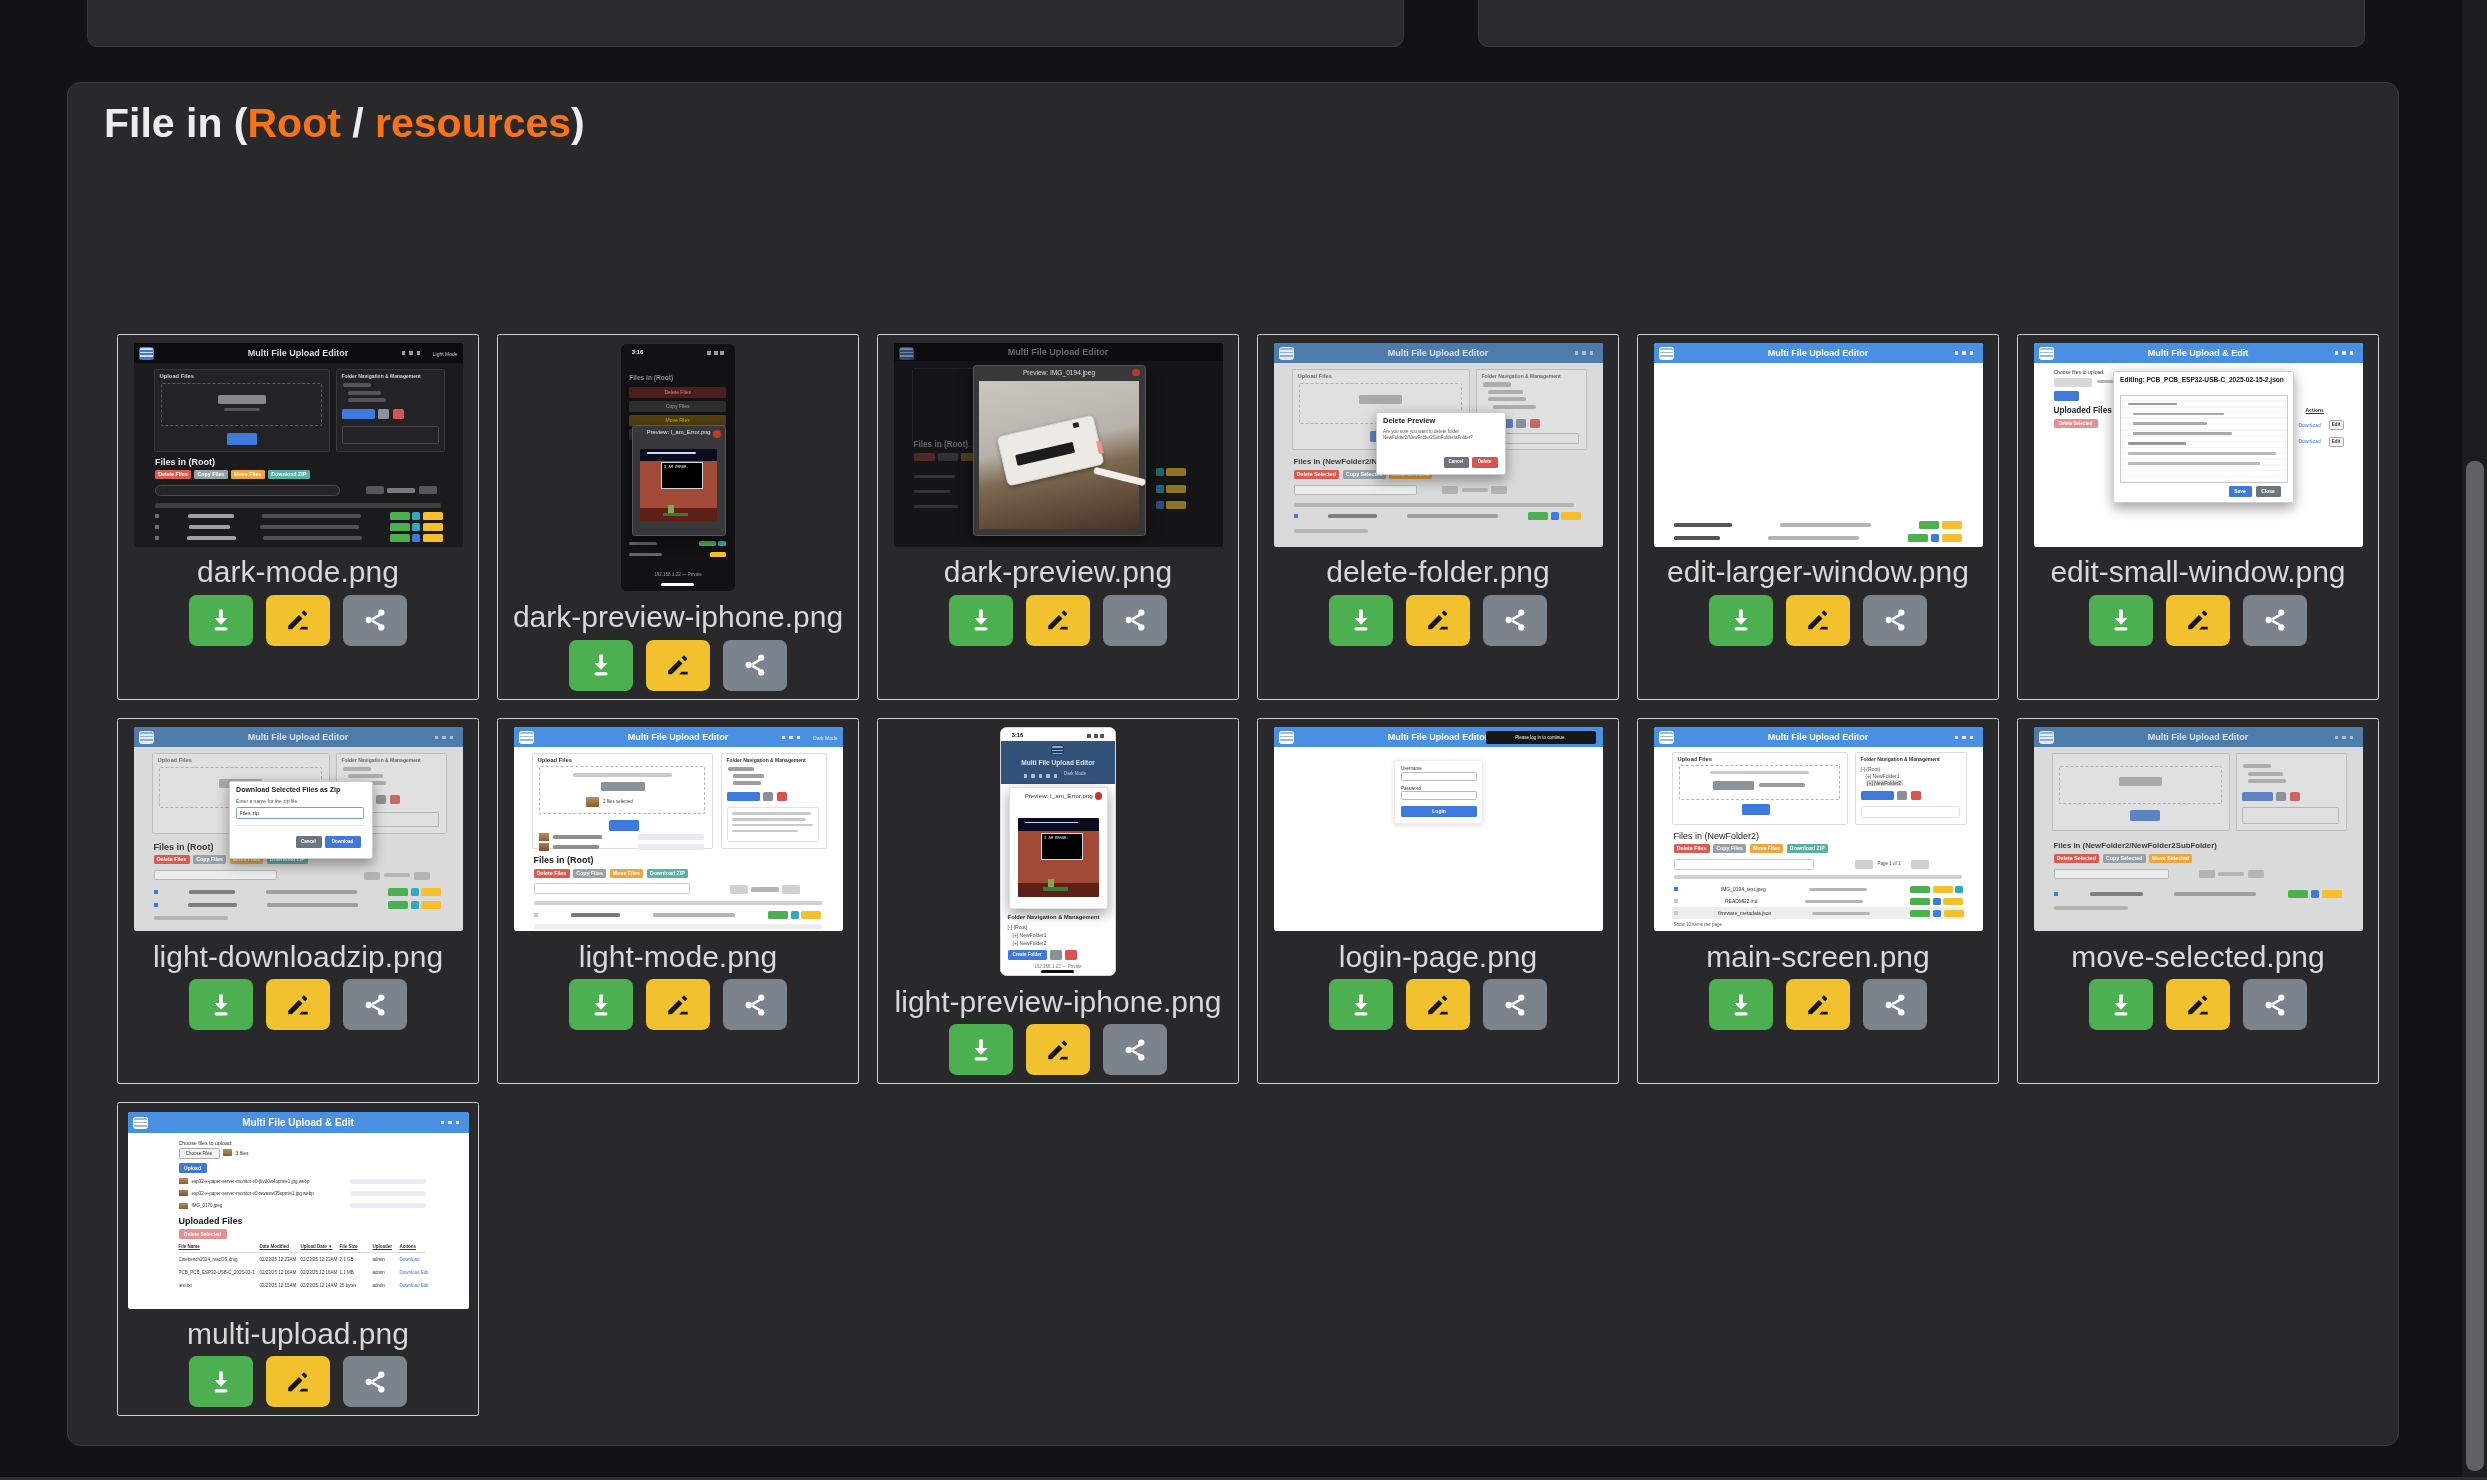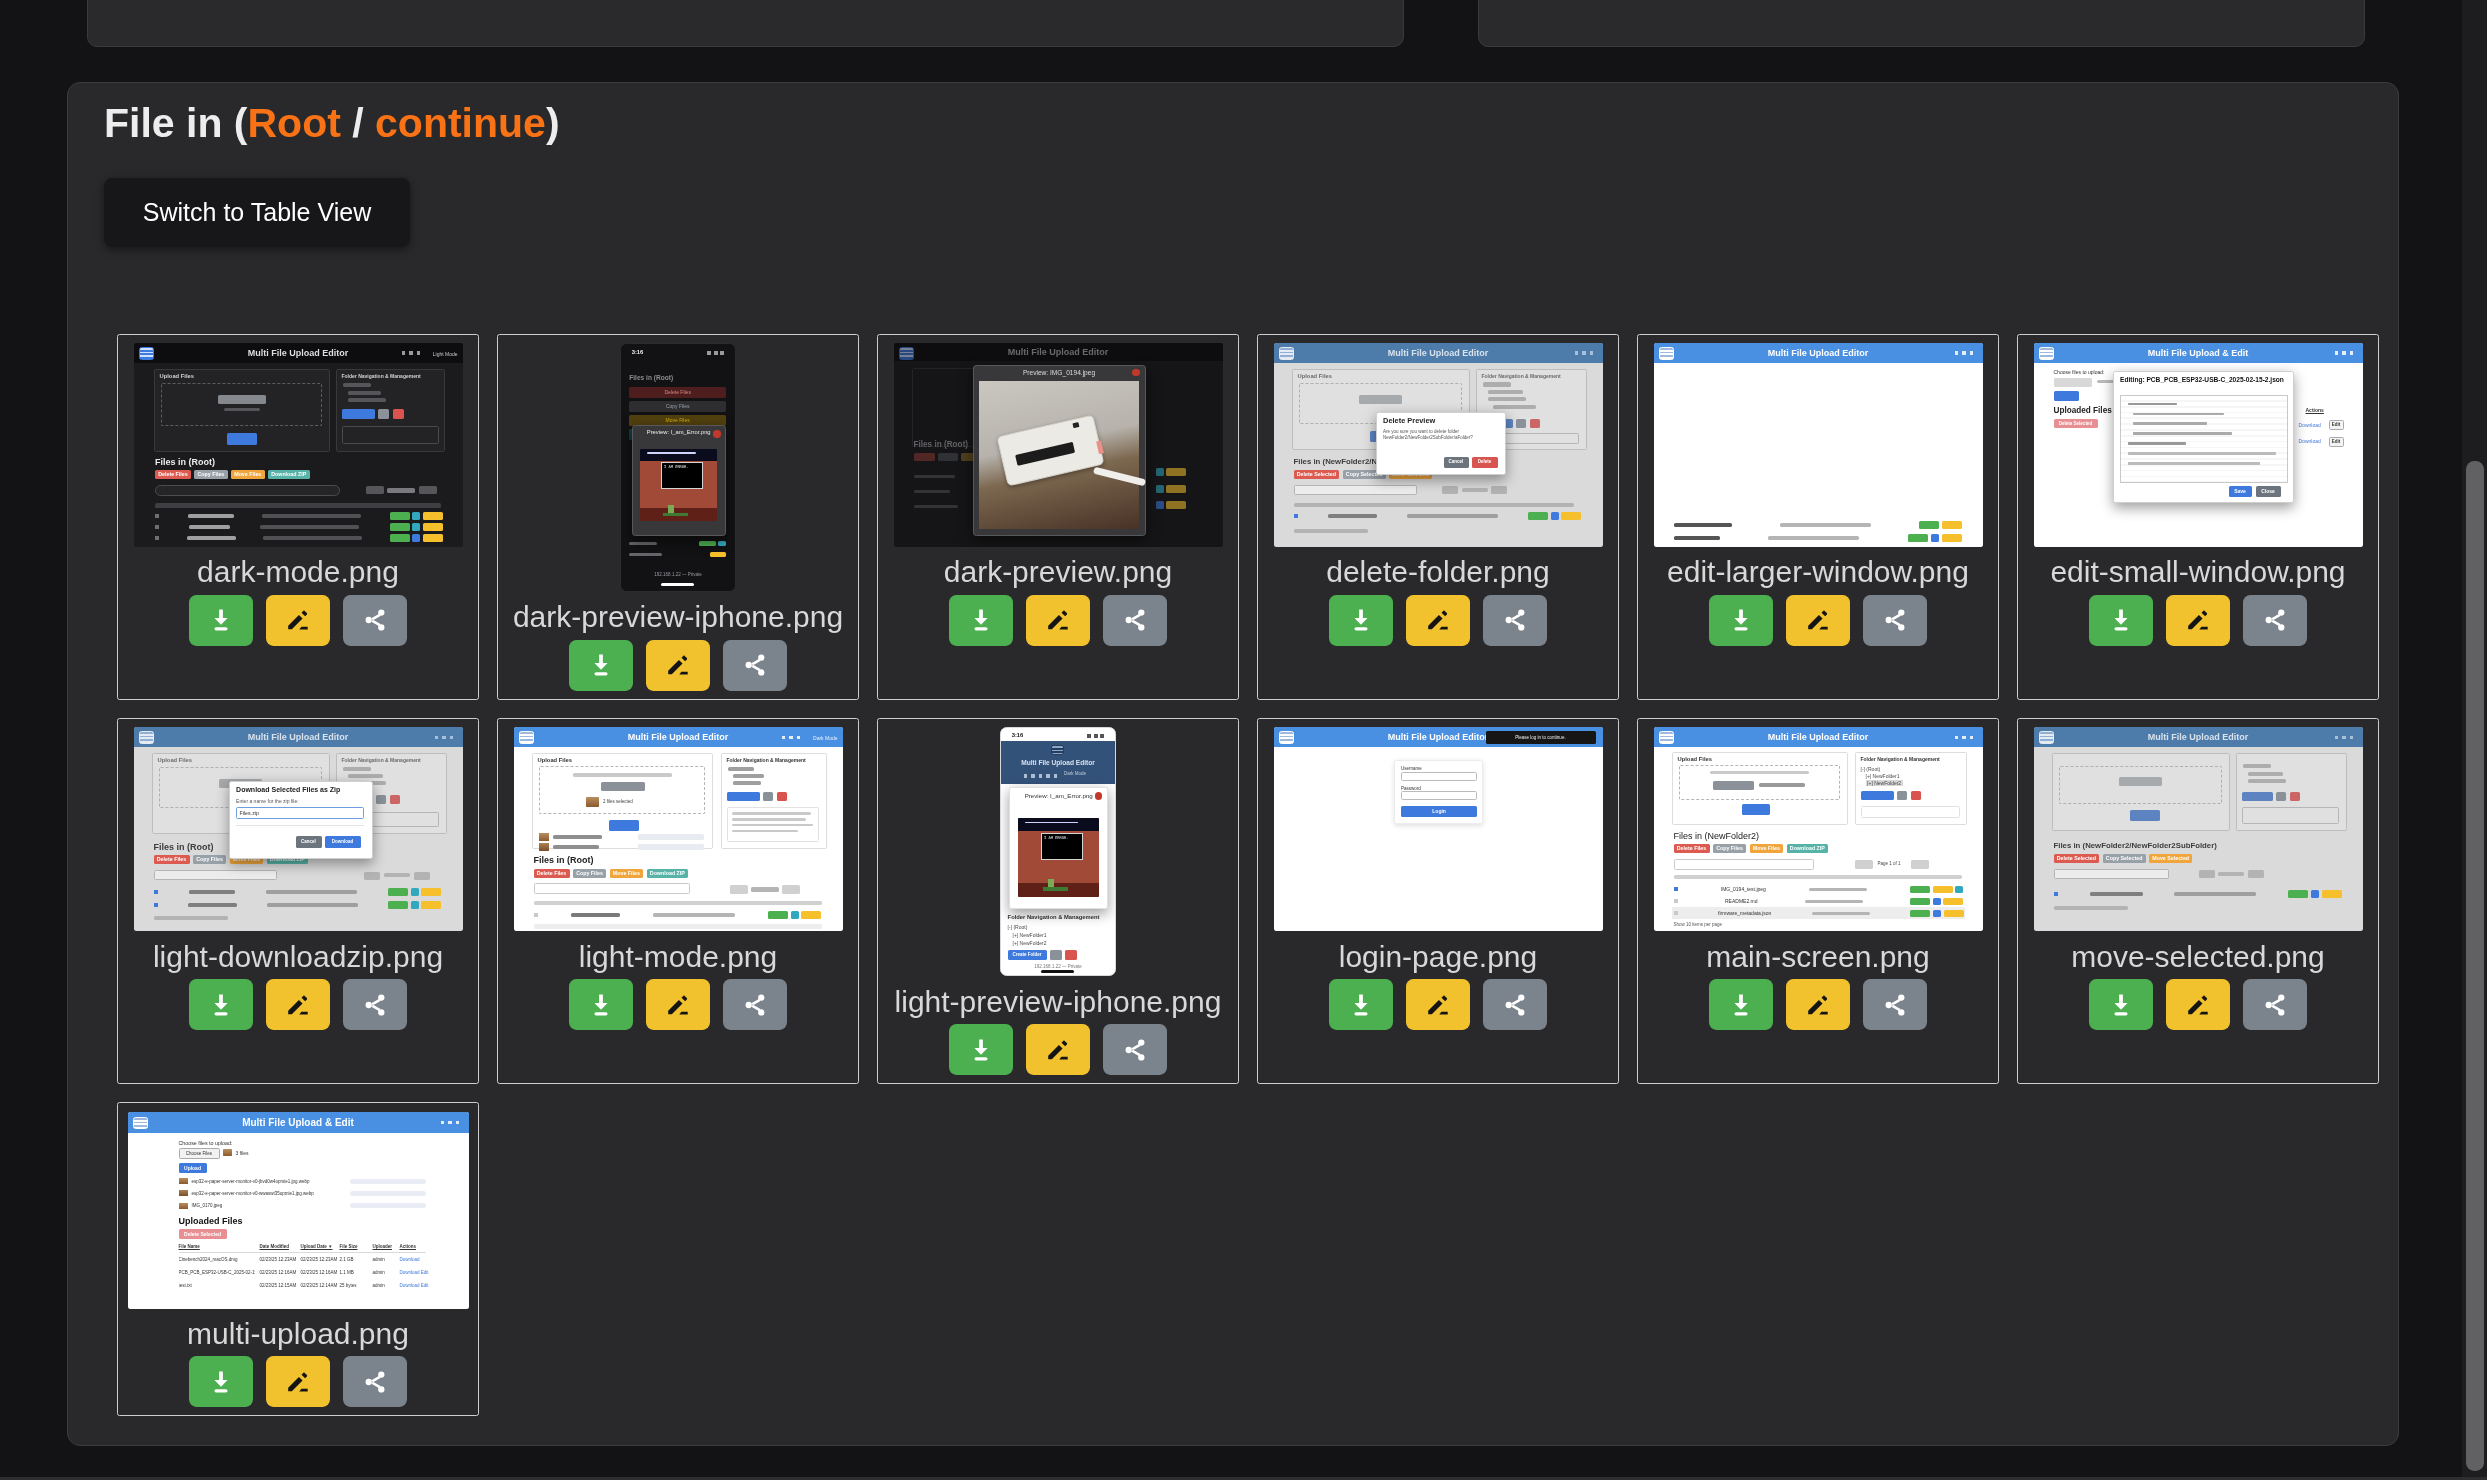--- a/index.html
+++ b/index.html
@@ -84,23 +84,22 @@
   </svg>
 
 <div class="top-panel" style="left:87px;width:1315px"></div>
 <div class="top-panel" style="left:1478px;width:885px"></div>
 <div class="scroll-track"></div>
 <div class="scroll-thumb"></div>
 <div class="bottom-strip"></div>
 
 <div class="main-panel">
   <div class="page-heading">
-    <span>File in (</span><a>Root</a><span> / </span><a>continue</a><span>)</span>
+    <span>File in (</span><a>Root</a><span> / </span><a>resources</a><span>)</span>
   </div>
-  <button class="switch-btn">Switch to Table View</button>
 
   <div class="grid">
 
     <div class="card">
       <div class="mt" style="width:329px;height:204px;background:#1b1b1d">
         <div class="mh h-dark">
           <div class="mi blue"></div>
           <div class="ttl">Multi File Upload Editor</div>
           <div class="hic" style="right:39px;top:8.2px;background:repeating-linear-gradient(90deg,#9a9a9a 0 3.3px,transparent 3.3px 7.4px)"></div>
           <div class="t" style="right:5px;top:7.4px;font-size:5px;color:#c7c7c7">Light Mode</div>

